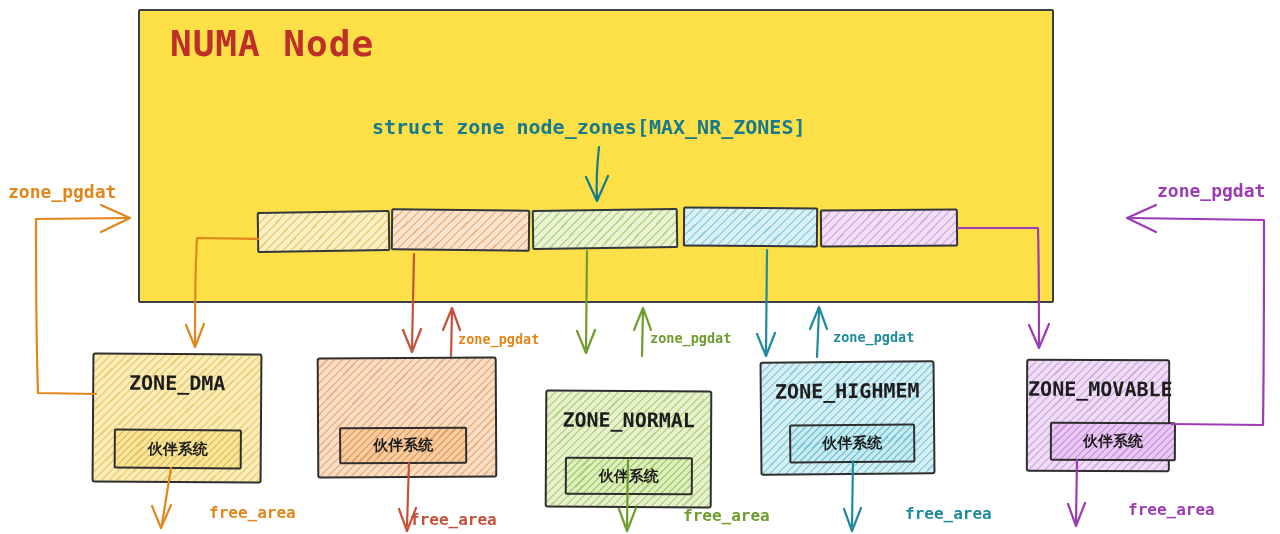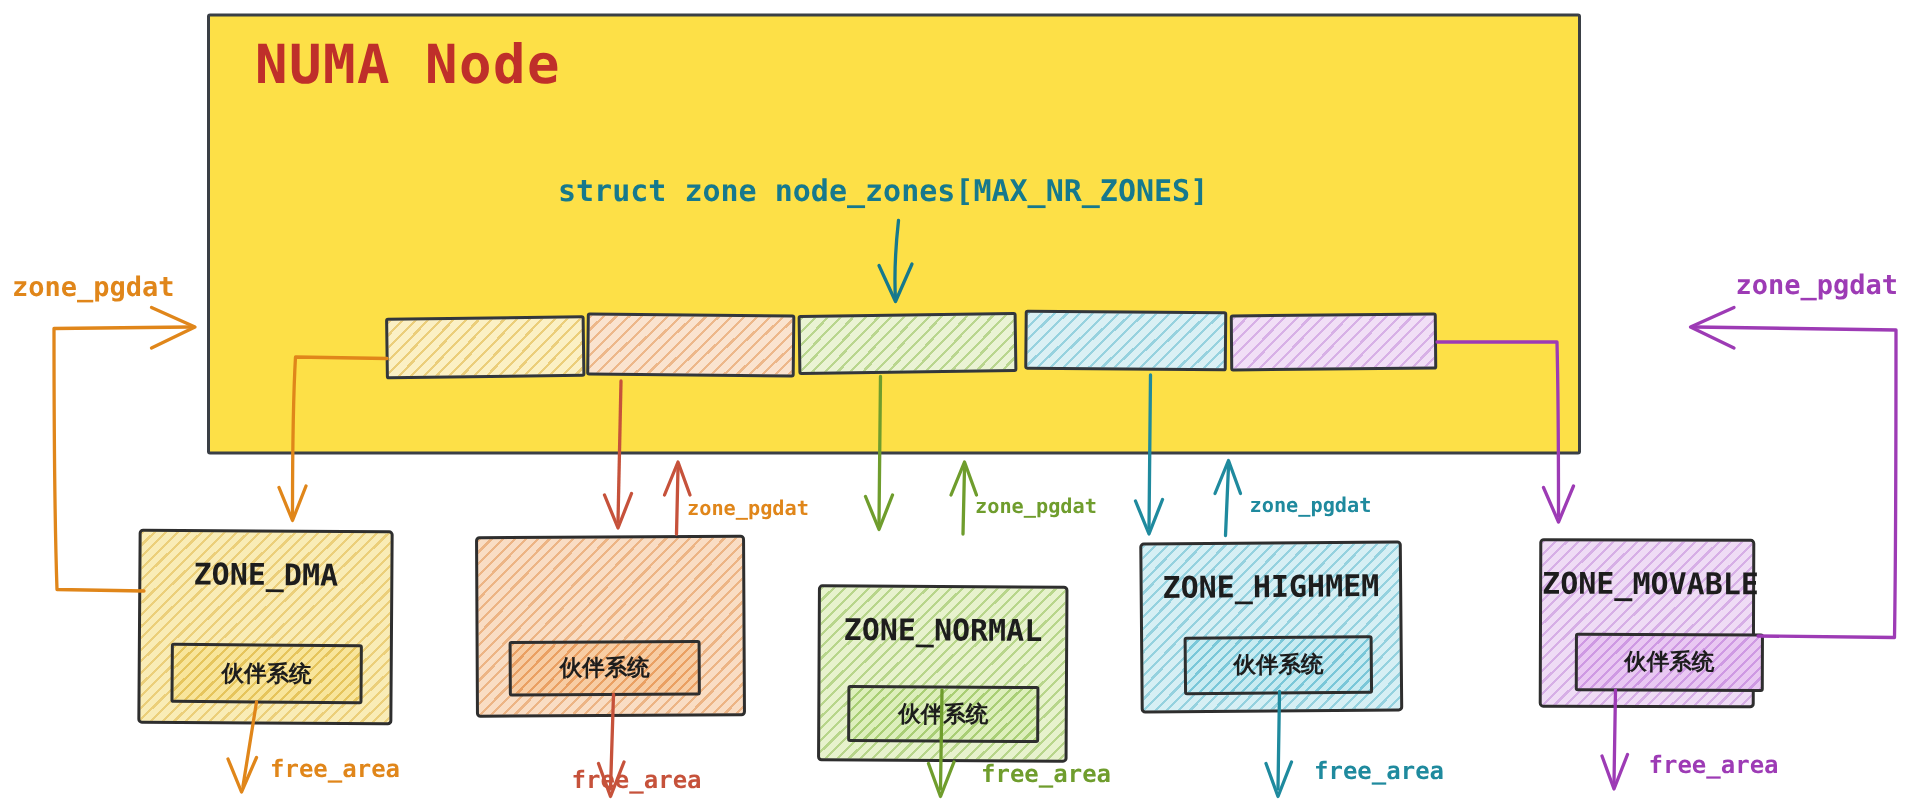--- a/index.html
+++ b/index.html
@@ -63,21 +63,21 @@
   .zone-highmem .buddy { left:27px; top:61px; width:126px; height:39px;
     background:repeating-linear-gradient(135deg, rgba(70,175,200,.6) 0 1.5px, rgba(0,0,0,0) 1.5px 5px), #c8ebf1; }
   .zone-movable { left:990px; top:359px; width:144px; height:113px; transform:rotate(0.2deg);
     background:repeating-linear-gradient(135deg, rgba(190,130,215,.5) 0 1.5px, rgba(0,0,0,0) 1.5px 5.5px), #efdcf5;margin-left:36px; }
   .zone-movable .buddy { left:22px; top:61px; width:126px; height:39px;
     background:repeating-linear-gradient(135deg, rgba(185,115,215,.55) 0 1.5px, rgba(0,0,0,0) 1.5px 5px), #e9c8f2; }
   
   .lbl { position:absolute; font-weight:bold; white-space:nowrap; }
   .pgdat-big   { font-size:18px; }
   .pgdat-small { font-size:13.5px; }
-  .free-lbl    { font-size:16px; }
+  .free-lbl    { font-size:16px;margin-left:29px; }
   .c-orange    { color:#e0861a; }
   .c-redorange { color:#c6523b; }
   .c-green     { color:#6f9d2d; }
   .c-teal      { color:#1f8a9e; }
   .c-purple    { color:#9d3bb5; }
   
   .arrows { position:absolute; left:0; top:0; width:1280px; height:534px;
     pointer-events:none; z-index:5; }
   .arrows path { fill:none; stroke-linecap:round; stroke-linejoin:round; }
 </style>

